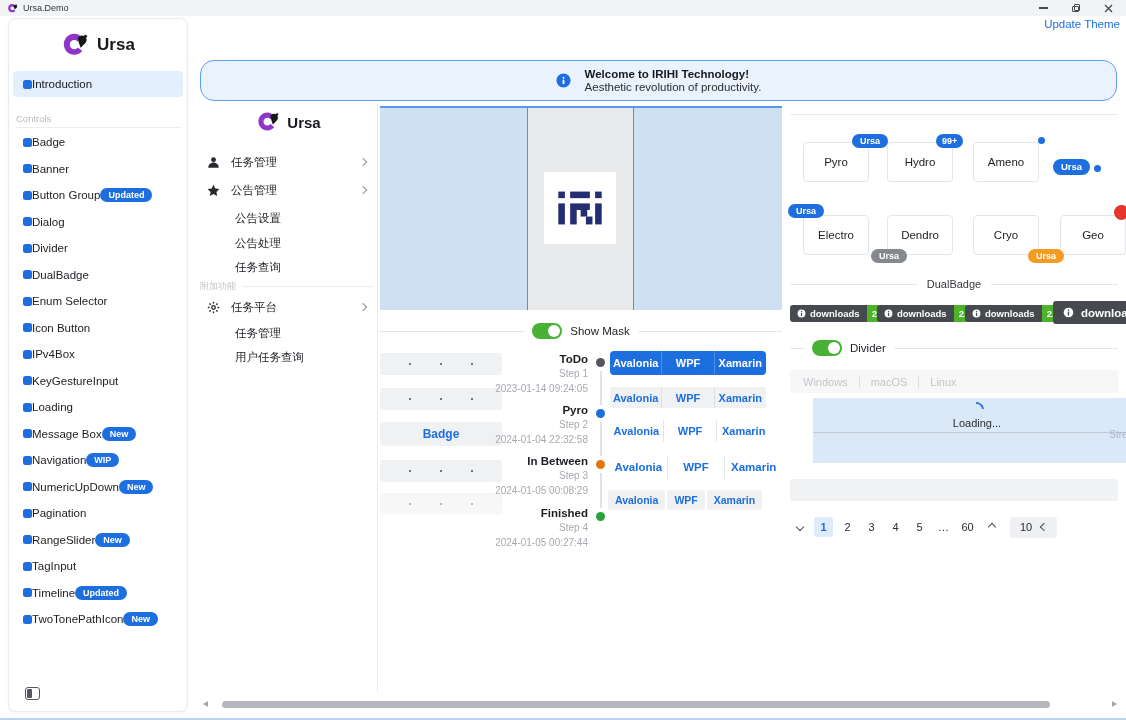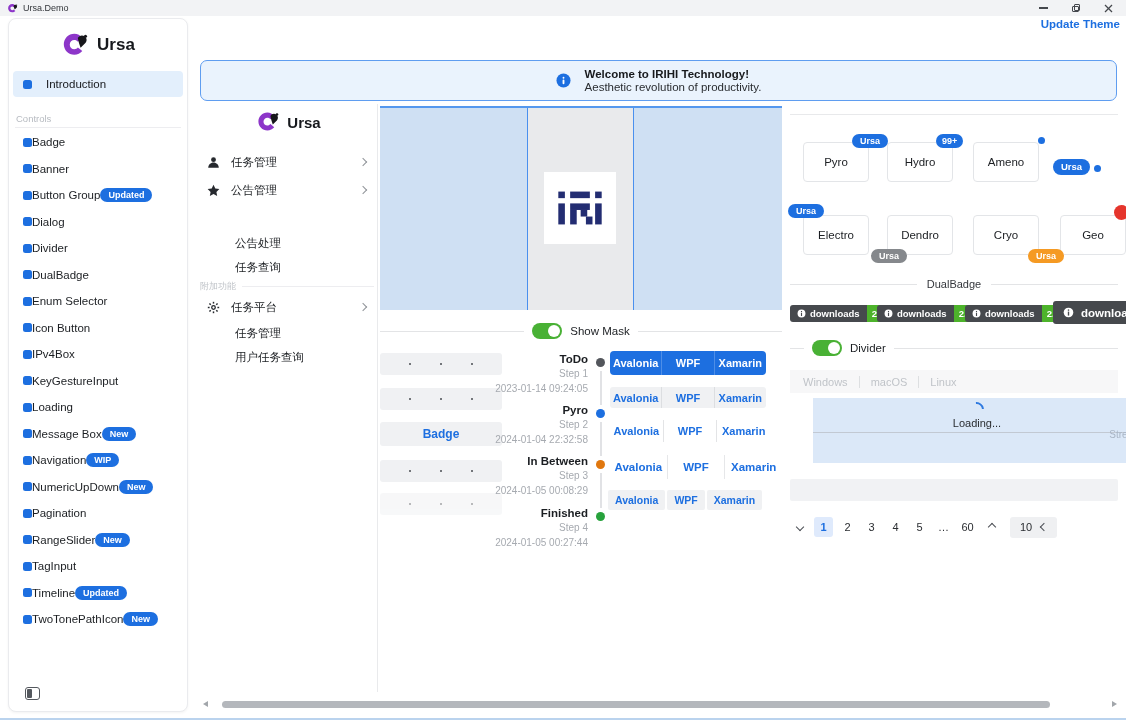--- a/index.html
+++ b/index.html
@@ -8,32 +8,32 @@
 
 .titlebar{position:absolute;left:0;top:0;width:1126px;height:16px;background:#f2f3f5;display:flex;align-items:center;padding:0 7px;gap:5px;font-size:9px;color:#33363b}
 .winbtns{margin-left:auto;display:flex;gap:24px;align-items:center;padding-right:6px}
 .ic-min{width:9px;height:1.4px;background:#45484d}
 .ic-max{width:8px;height:8px;position:relative}
 .ic-max .b{position:absolute;left:0;bottom:0;width:6.5px;height:6.5px;border:1.1px solid #45484d;border-radius:1px}
 .ic-max .f{position:absolute;right:0;top:0;width:6.5px;height:6.5px;border:1.1px solid #45484d;border-radius:1px;background:#f2f3f5}
 
 .sidebar{position:absolute;left:8px;top:18px;width:180px;height:694px;background:#fff;border:1px solid #eaebee;border-radius:8px;box-shadow:0 1px 3px rgba(0,0,0,.05)}
 .side-logo{position:absolute;top:12px;left:0;right:0;display:flex;justify-content:center;align-items:center;gap:8px;font-weight:bold;font-size:17px;color:#17191d}
-.side-intro{position:absolute;top:52px;left:4px;width:170px;height:26px;background:#e3effc;border-radius:4px;display:flex;align-items:center;padding-left:10px;gap:14px;font-size:11.5px;color:#17191d}
+.side-intro{position:absolute;top:52px;left:4px;width:170px;height:26px;background:#e3effc;border-radius:4px;display:flex;align-items:center;padding-left:10px;gap:0;font-size:11.5px;color:#17191d}
 .bullet{width:9px;height:9px;border-radius:2.5px;background:#1d6fe0;flex:0 0 auto}
 .side-sec{position:absolute;top:94px;left:7px;font-size:9.5px;color:#b7bbc1}
 .side-secline{position:absolute;top:108px;left:6px;right:6px;height:1px;background:#ededf0}
 .side-list{position:absolute;top:110px;left:4px;width:172px}
 .srow{height:26.5px;display:flex;align-items:center;padding-left:10px;font-size:11.5px;color:#1b1e22;border-radius:4px}
 .nbadge{background:#1d6fe0;color:#fff;font-size:9px;font-weight:bold;padding:2px 8px;border-radius:9px;white-space:nowrap}
 .collapse{position:absolute;left:16px;bottom:11px;width:15px;height:13px;border:1.6px solid #54585e;border-radius:3px}
 .collapse i{position:absolute;left:1px;top:1px;bottom:1px;width:5px;background:#54585e;border-radius:1px;display:block}
 
-.update-theme{position:absolute;top:18px;right:6px;color:#1d6fe0;font-weight:bold;font-size:11.5px}
-.banner{position:absolute;left:200px;top:60px;width:917px;height:41px;background:#eaf3fd;border:1px solid #5f9df0;border-radius:7px;display:flex;align-items:center;justify-content:center;gap:14px}
+.update-theme{position:absolute;top:18px;right:6px;color:#1d6fe0;font-weight:normal;font-size:11.5px}
+.banner{position:absolute;left:200px;top:60px;width:917px;height:41px;background:#eaf3fd;border:1px solid #5f9df0;border-radius:14px;display:flex;align-items:center;justify-content:center;gap:14px}
 .banner .t{font-weight:bold;font-size:11.5px;color:#17191d}
 .banner .s{font-size:11.5px;color:#2a2d31;margin-top:1px}
 
 .menu{position:absolute;left:200px;top:104px;width:178px;height:588px;border-right:1px solid #e9eaec}
 .menu-logo{position:absolute;top:6px;left:0;right:0;display:flex;justify-content:center;align-items:center;gap:7px;font-weight:bold;font-size:15px;color:#17191d}
 .mrow{position:absolute;left:0;width:176px;height:24px;display:flex;align-items:center;font-size:11.5px;color:#1b1e22}
 .mrow .mic{width:15px;display:flex;justify-content:center;margin-left:6px}
 .mrow .mlab{margin-left:10px}
 .mrow .mch{position:absolute;right:10px}
 .mchild{padding-left:35px}
@@ -274,20 +274,23 @@
   </div>
   <div class="mrow" style="top:74px">
     <span class="mic">
         <svg width="13" height="13" viewBox="0 0 16 16" fill="#26292e">
           <path d="M8 1l2.2 4.6 5 .7-3.6 3.5.9 5-4.5-2.4-4.5 2.4.9-5L.8 6.3l5-.7z"></path>
         </svg>
       </span>
     <span class="mlab">公告管理</span>
     <span class="mch ch up"></span>
   </div>
+  <div class="mrow mchild" style="top:102px">
+      <span>公告设置</span>
+    </div>
   <div class="mrow mchild" style="top:127px">
       <span>公告处理</span>
     </div>
   <div class="mrow mchild" style="top:151px">
       <span>任务查询</span>
     </div>
   <div class="msec" style="top:175px">
       <span>附加功能</span>
       <span class="ln"></span>
     </div>

